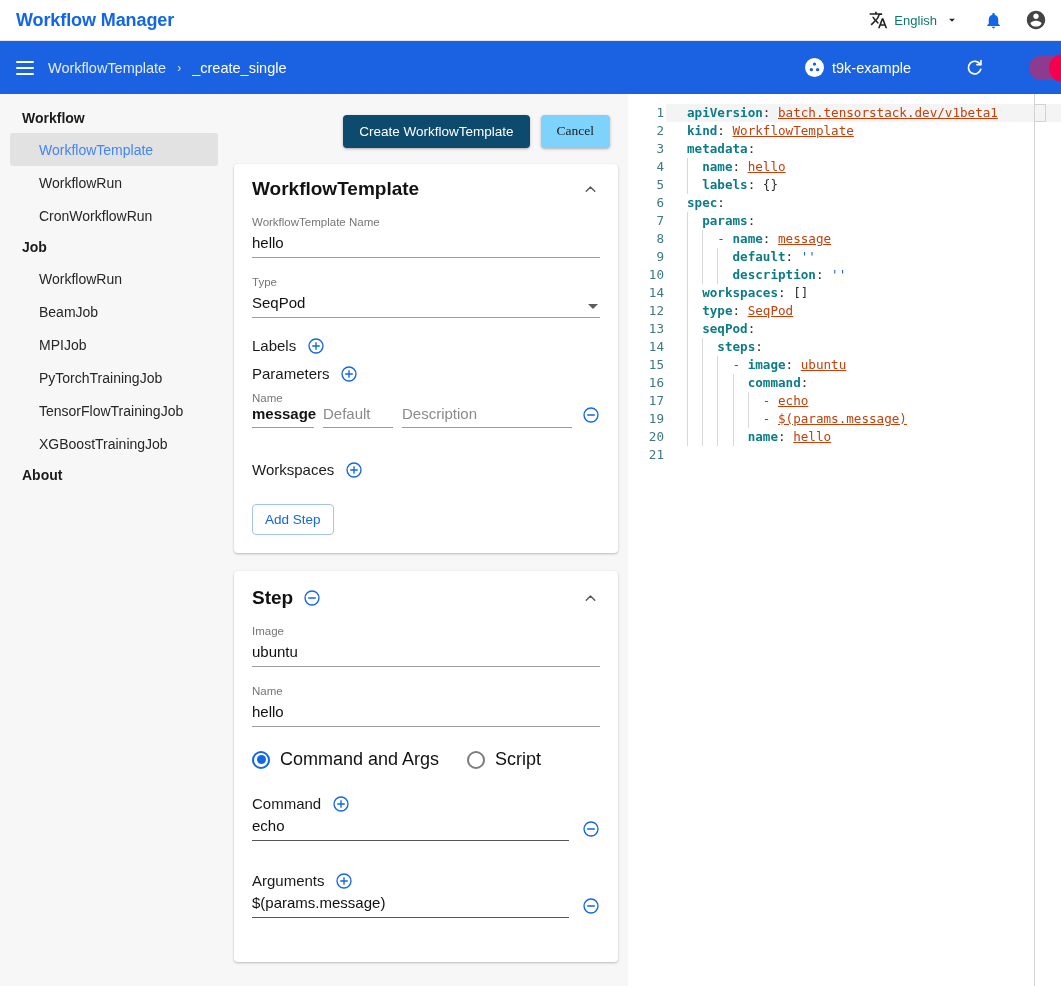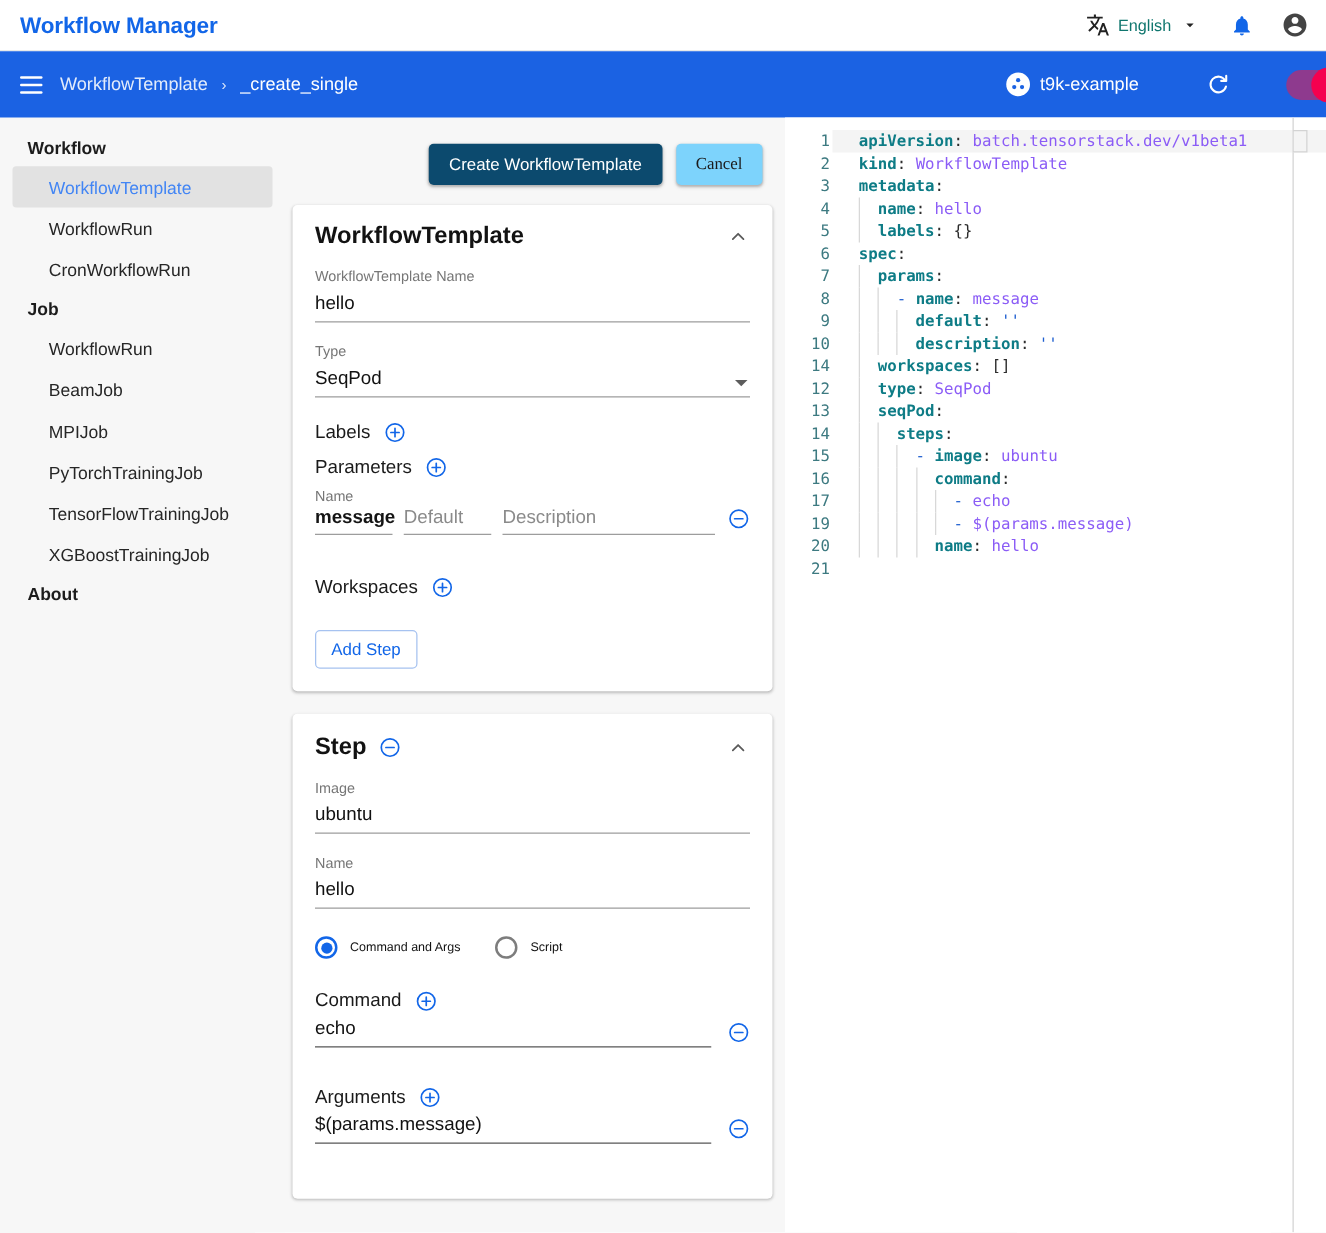--- a/index.html
+++ b/index.html
@@ -281,21 +281,21 @@
     display: inline-flex; align-items: center; justify-content: center;
     cursor: pointer;
   }
   .radio.checked { border-color: #1266e8; }
   .radio.checked::after {
     content: "";
     width: 9px; height: 9px;
     border-radius: 50%;
     background: #1266e8;
   }
-  .radio-label { font-size: 10px; color: #111; margin-right: 18px; }
+  .radio-label { font-size: 18px; color: #111; margin-right: 18px; }
 
   .line-item {
     display: flex;
     align-items: flex-end;
     gap: 12px;
   }
   .line-item .val {
     flex: 1;
     border-bottom: 1px solid #575757;
     font-size: 15px;
@@ -350,21 +350,21 @@
     padding-left: 21px;
   }
   .code-cell .guide {
     position: absolute;
     top: 0;
     width: 1px;
     height: 18px;
     background: #d8d8d8;
   }
   .k  { color: #0e7c86; font-weight: bold; }      
-  .v  { color: #8b5cf6; }      
+  .v  { color: #c2410c; text-decoration: underline; }      
   .p  { color: #2c2c2c; }      
   .d  { color: #1f5fd0; }      
   .s  { color: #1f5fd0; }      
 </style>
 </head>
 <body>
 
 <div id="app-header">
   <div id="app-title">Workflow Manager</div>
   <div id="header-right">

